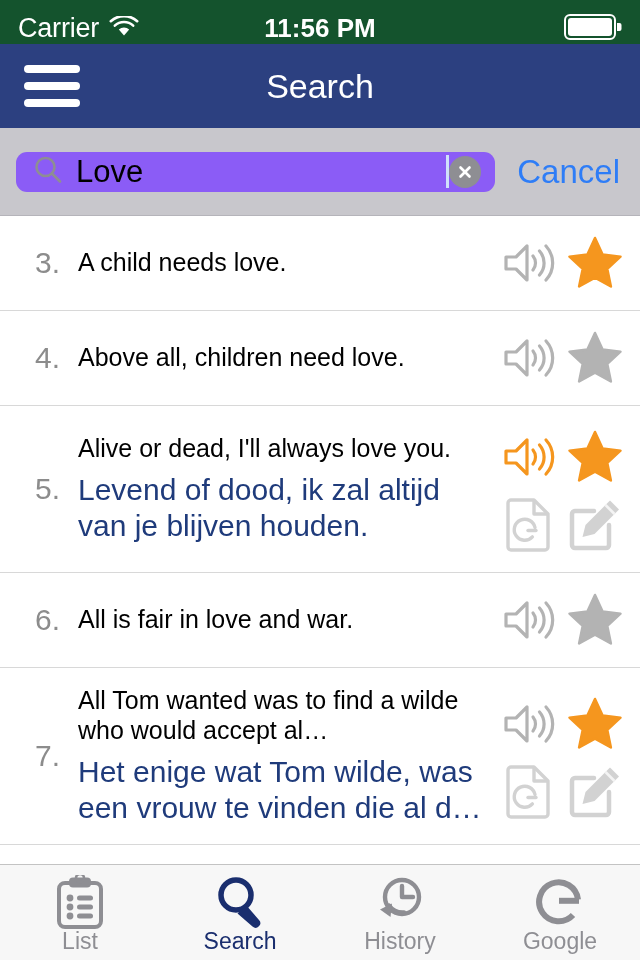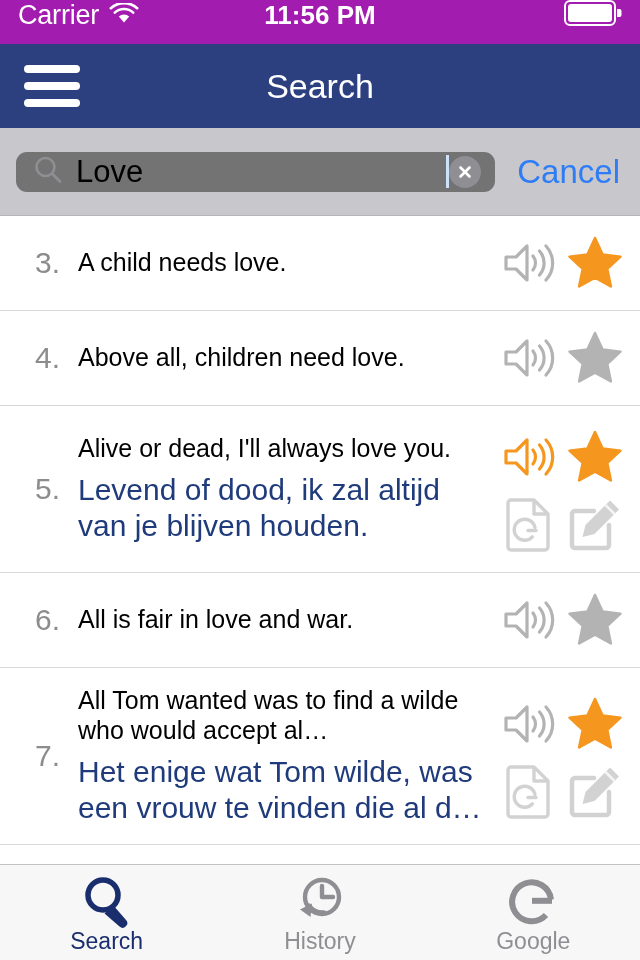--- a/index.html
+++ b/index.html
@@ -12,23 +12,23 @@
   #app {
     position: relative;
     width: 640px; height: 960px;
     display: flex; flex-direction: column;
     background: #ffffff;
   }
 
   
   .status-bar {
     height: 44px;
-    background: #a21caf;
+    background: #14532d;
     color: #ffffff;
-    display: flex; align-items: flex-start;
+    display: flex; align-items: flex-end;
     padding: 0 18px;
     flex: 0 0 auto;
     position: relative;
   }
   .status-left { display: flex; align-items: center; gap: 10px; }
   .carrier-text { font-size: 27px; letter-spacing: -0.2px; }
   .wifi-icon { display: block; }
   .status-time {
     position: absolute; left: 0; right: 0;
     text-align: center; font-size: 26px; font-weight: 700;
@@ -68,21 +68,21 @@
     background: #c8c7cc;
     height: 88px;
     display: flex; align-items: center;
     padding: 0 16px;
     flex: 0 0 auto;
     border-bottom: 1px solid #b5b4ba;
   }
   .search-field {
     flex: 1 1 auto;
     height: 40px;
-    background: #737373;
+    background: #8b5cf6;
     border-radius: 11px;
     display: flex; align-items: center;
     padding: 0 14px 0 16px;
     position: relative;
   }
   .search-glass { flex: 0 0 auto; margin-right: 12px; }
   .search-value {
     flex: 1 1 auto;
     font-size: 31px;
     color: #000000;
@@ -403,20 +403,36 @@
     <path d="M43 3.5 L52 12.5 L27.5 37 L15.5 40 L18.5 28 Z" fill="#d2d2d2"></path>
     <line x1="38.5" y1="8" x2="47.5" y2="17" stroke="#f4f4f4" stroke-width="2.6"></line>
   </svg>
             </div>
           </div>
         </div>
       </div>
     </div>
 
   <div class="tab-bar" id="tab-bar">
+      <div class="tab">
+        <div class="tab-icon">
+          <svg width="50" height="54" viewBox="0 0 50 54">
+    <rect x="4" y="8" width="42" height="44" rx="6" fill="none" stroke="#8e8e93" stroke-width="4"></rect>
+    <rect x="14" y="2.5" width="22" height="10" rx="4" fill="#8e8e93"></rect>
+    <circle cx="25" cy="3" r="4" fill="none" stroke="#8e8e93" stroke-width="2.6"></circle>
+    <circle cx="15" cy="23" r="3.4" fill="#8e8e93"></circle>
+            <rect x="22" y="20.4" width="16" height="5" rx="2.5" fill="#8e8e93"></rect>
+    <circle cx="15" cy="32" r="3.4" fill="#8e8e93"></circle>
+            <rect x="22" y="29.4" width="16" height="5" rx="2.5" fill="#8e8e93"></rect>
+    <circle cx="15" cy="41" r="3.4" fill="#8e8e93"></circle>
+            <rect x="22" y="38.4" width="16" height="5" rx="2.5" fill="#8e8e93"></rect>
+  </svg>
+        </div>
+        <div class="tab-label">List</div>
+      </div>
       <div class="tab active">
         <div class="tab-icon">
           <svg width="52" height="54" viewBox="0 0 52 54">
     <circle cx="22" cy="20" r="15" fill="none" stroke="#1A2E6E" stroke-width="5.5"></circle>
     <path d="M32 30 L45 45 a4.6 4.6 0 0 1 -6.5 6.5 L23.5 38.5 Z" fill="#1A2E6E"></path>
   </svg>
         </div>
         <div class="tab-label">Search</div>
       </div>
       <div class="tab">

